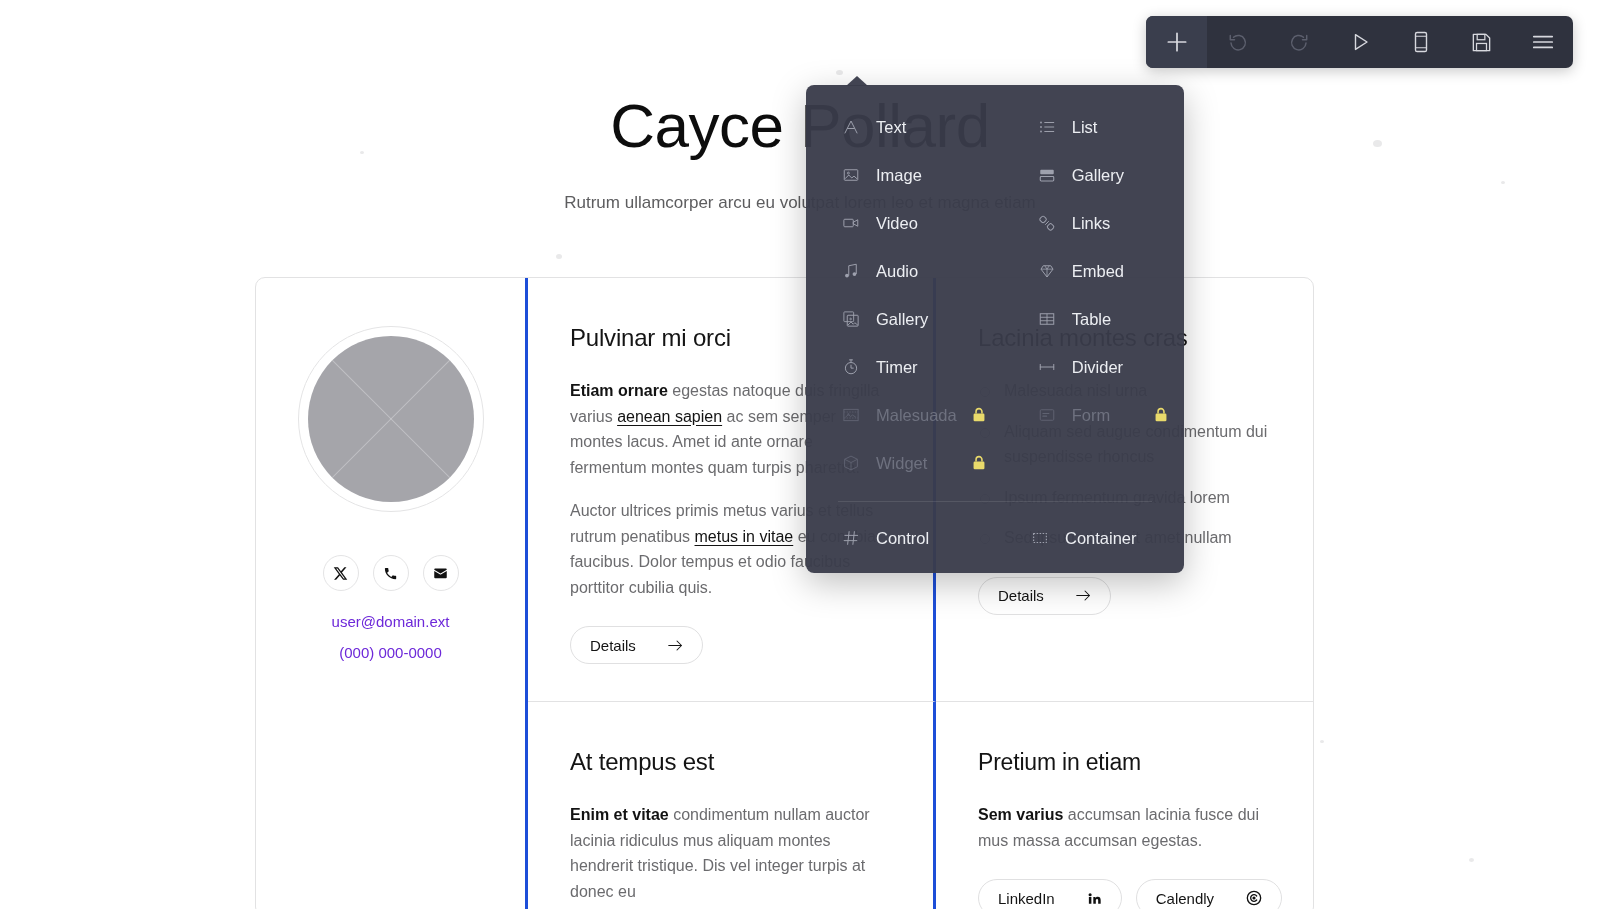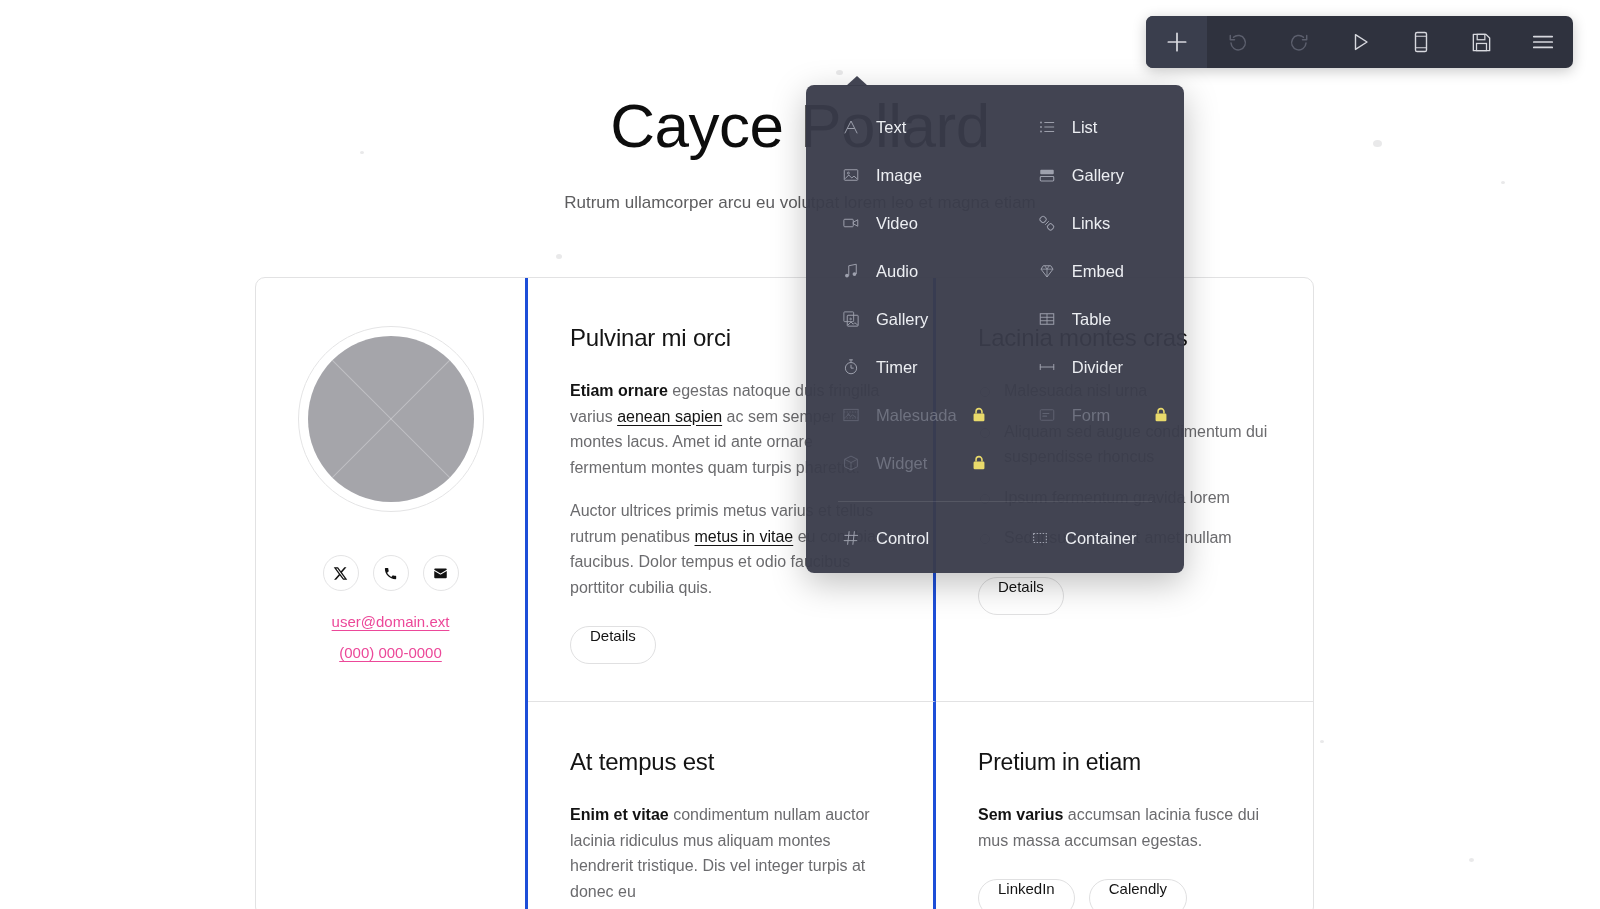--- a/index.html
+++ b/index.html
@@ -69,22 +69,22 @@
   .avatar-inner::after  { transform: translateX(-50%) rotate(-45deg); }
 
   .social-row { display:flex; gap:14px; margin-top:43px; }
   .social-btn {
     width:36px; height:36px; border-radius:50%;
     border:1px solid #e4e4e5; background:#fff;
     display:flex; align-items:center; justify-content:center;
     color:#111; cursor:pointer;
   }
   .contact-link {
-    margin-top:22px; font-size:15px; color:#ec4899;
-    text-decoration:underline; text-underline-offset:3px; cursor:pointer;
+    margin-top:22px; font-size:15px; color:#6d28d9;
+    text-underline-offset:3px; cursor:pointer;
   }
   .contact-link.phone { margin-top:14px; }
 
   
   .txt-cell { padding:44px 44px 0 42px; }
   .card-h {
     font-size:24px; line-height:32px; font-weight:400;
     color:#141414; letter-spacing:-0.2px; margin-bottom:24px;
   }
   .card-h.small { font-size:23px; }
@@ -103,21 +103,21 @@
   .bullets li::before {
     content:""; position:absolute; left:2px; top:9px;
     width:8px; height:8px; border:1.4px solid #b8b8ba; border-radius:50%;
   }
 
   .pill {
     display:inline-flex; align-items:center; gap:32px;
     height:38px; padding:0 19px;
     border:1px solid #e0e0e1; border-radius:19px;
     background:#fff; font-size:15px; color:#141414;
-    cursor:pointer; white-space:nowrap;flex-direction:column;
+    cursor:pointer; white-space:nowrap;
   }
   .pill-row { display:flex; gap:14px; margin-top:26px; }
 
   
   .toolbar {
     position:absolute; right:27px; top:16px;
     height:52px; display:flex; align-items:stretch;
     background:#2f323e; border-radius:7px;
     box-shadow:0 3px 14px rgba(0,0,0,.22);
     z-index:40;

